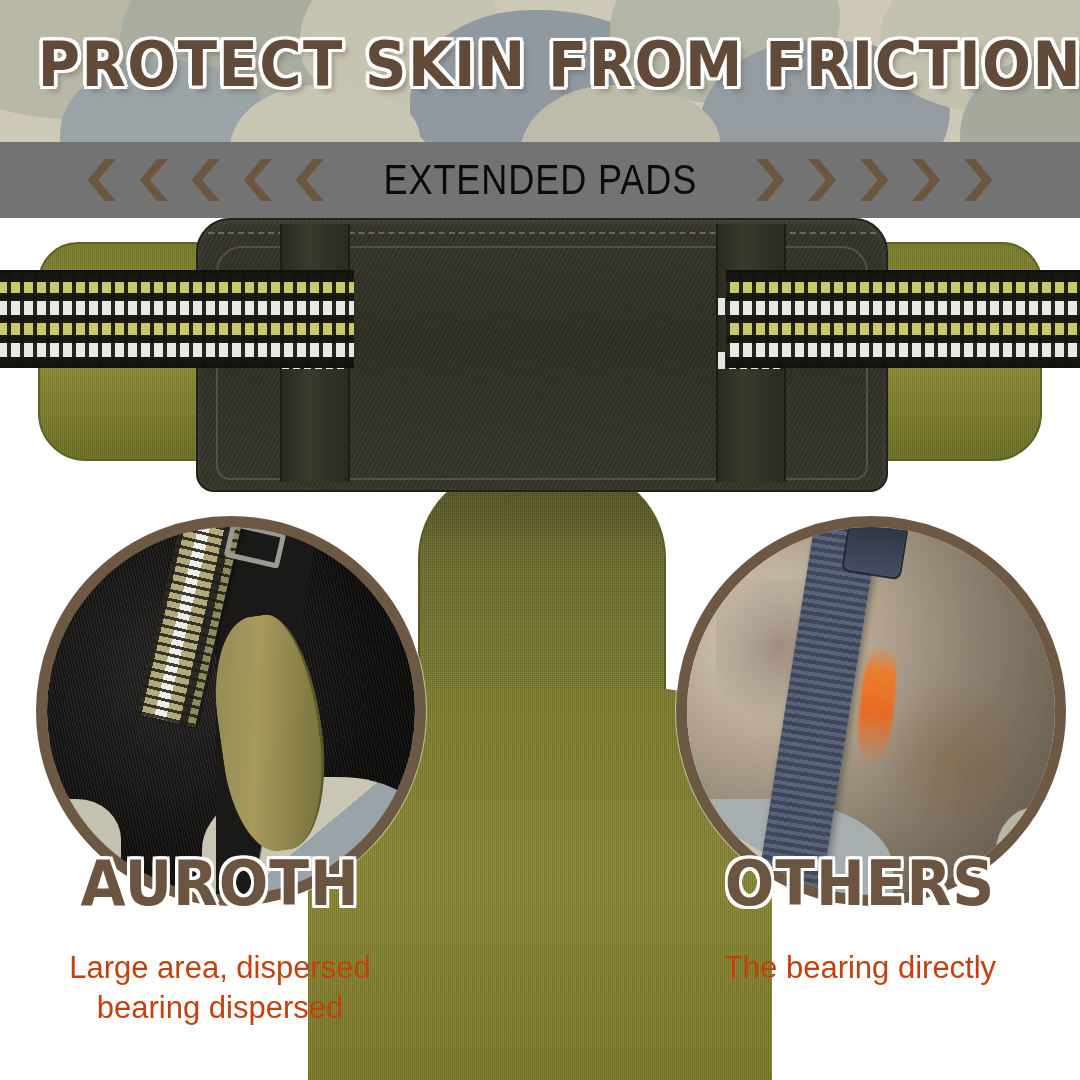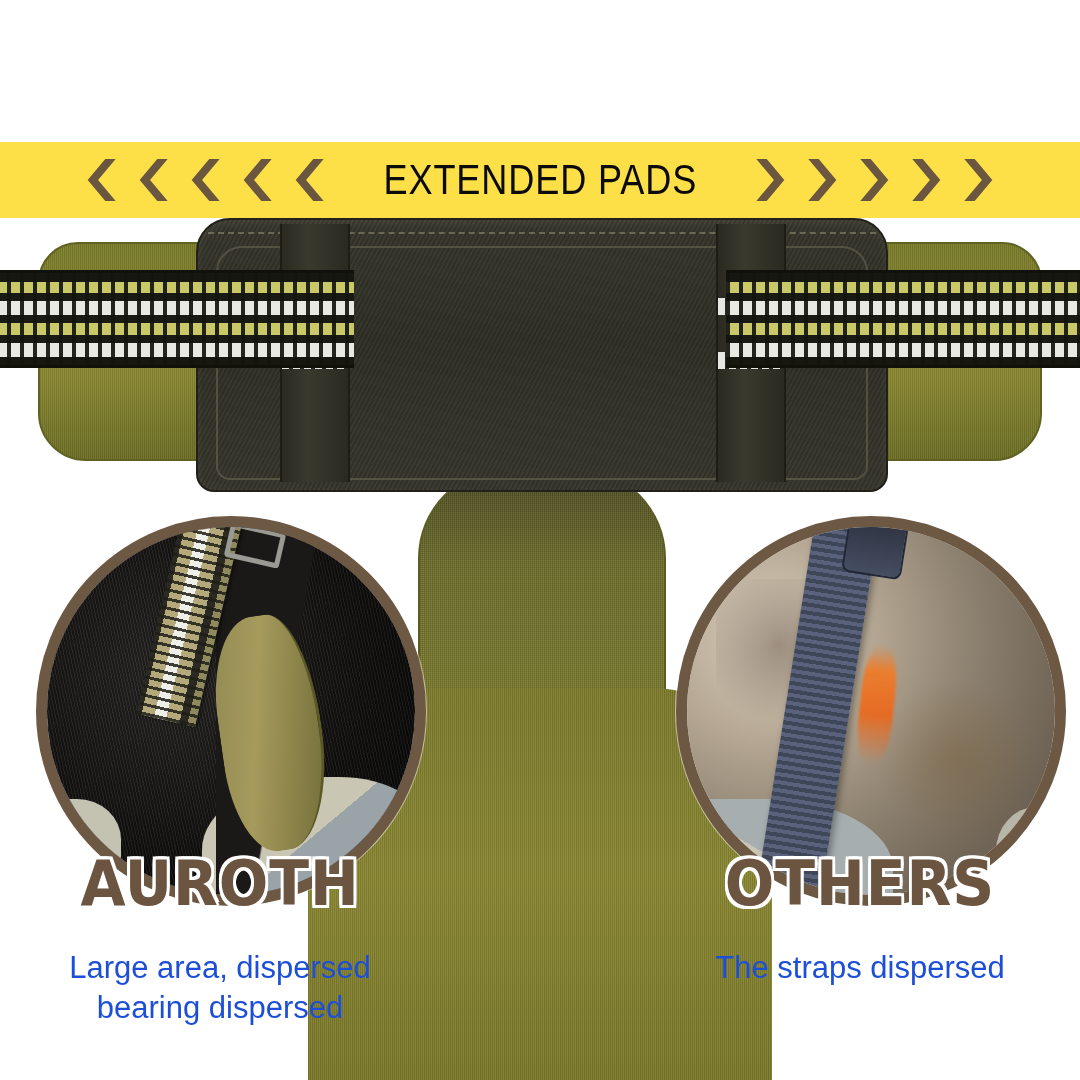--- a/index.html
+++ b/index.html
@@ -19,21 +19,21 @@
       -3px -3px 0 #fff, 3px -3px 0 #fff, -3px 3px 0 #fff, 3px 3px 0 #fff,
       -3px 0 0 #fff, 3px 0 0 #fff, 0 -3px 0 #fff, 0 3px 0 #fff,
       -4px -1px 0 #fff, 4px 1px 0 #fff,
       6px 6px 5px rgba(90,75,60,.35);
     transform:scaleX(.93);
     transform-origin:center;
     white-space:nowrap;}
 
   
   .pads-row{position:absolute;left:0;top:142px;width:1080px;height:76px;
-    display:flex;align-items:center;justify-content:center;gap:12px;background:#fde047;}
+    display:flex;align-items:center;justify-content:center;gap:12px;background:#737373;}
   .chev-group{display:flex;align-items:center;}
   .chev{width:40px;height:42px;margin:0 6px;background:#6b563f;flex:0 0 auto;}
   .chev.left{clip-path:polygon(100% 0%, 74% 0%, 30% 50%, 74% 100%, 100% 100%, 56% 50%);}
   .chev.right{clip-path:polygon(0% 0%, 26% 0%, 70% 50%, 26% 100%, 0% 100%, 44% 50%);}
   .pads-label{font-family:"Liberation Sans",sans-serif;font-size:42px;color:#0b0b0b;
     letter-spacing:1px;font-weight:400;white-space:nowrap;padding:0 16px;
     transform:scaleX(.86);transform-origin:center;}
 
   
   .harness{position:absolute;left:0;top:218px;width:1080px;height:862px;}
@@ -157,29 +157,43 @@
   
   .brand{position:absolute;width:420px;text-align:center;
     font-family:"DejaVu Sans",sans-serif;font-weight:bold;
     font-size:62px;line-height:64px;letter-spacing:1px;color:#6b5440;
     transform:scaleX(.94);transform-origin:center;
     text-shadow:-3px -3px 0 #fff, 3px -3px 0 #fff, -3px 3px 0 #fff, 3px 3px 0 #fff,
                 -3px 0 0 #fff, 3px 0 0 #fff, 0 -3px 0 #fff, 0 3px 0 #fff;}
   .brand.l{left:10px;top:852px;}
   .brand.r{left:650px;top:852px;}
   .caption{position:absolute;width:420px;text-align:center;
-    font-family:"Liberation Sans",sans-serif;font-size:31px;line-height:40px;color:#1d4ed8;}
+    font-family:"Liberation Sans",sans-serif;font-size:31px;line-height:40px;color:#c2410c;}
   .caption.l{left:10px;top:948px;}
   .caption.r{left:650px;top:948px;}
 </style>
 </head>
 <body>
 
 <div id="page">
 
+  <div class="header-banner">
+    <div class="camo-blob" style="left:-60px;top:-30px;width:260px;height:150px;background:#b9b8a6;"></div>
+    <div class="camo-blob" style="left:120px;top:-50px;width:230px;height:170px;background:#a9ada0;"></div>
+    <div class="camo-blob" style="left:60px;top:60px;width:210px;height:140px;background:#9aa3a6;"></div>
+    <div class="camo-blob" style="left:300px;top:-40px;width:200px;height:150px;background:#c6c3b0;"></div>
+    <div class="camo-blob" style="left:410px;top:10px;width:260px;height:170px;background:#9199a0;"></div>
+    <div class="camo-blob" style="left:610px;top:-55px;width:230px;height:160px;background:#b3b6a7;"></div>
+    <div class="camo-blob" style="left:700px;top:40px;width:250px;height:160px;background:#949ca2;"></div>
+    <div class="camo-blob" style="left:880px;top:-45px;width:240px;height:160px;background:#c3c1ae;"></div>
+    <div class="camo-blob" style="left:960px;top:55px;width:200px;height:150px;background:#a6aa9d;"></div>
+    <div class="camo-blob" style="left:230px;top:85px;width:190px;height:120px;background:#c8c6b3;"></div>
+    <div class="camo-blob" style="left:520px;top:85px;width:200px;height:130px;background:#bdbcab;"></div>
+    <div class="hdr-title">PROTECT SKIN FROM FRICTION</div>
+  </div>
 
   <div class="pads-row">
     <span class="chev-group">
       <span class="chev left"></span>
       <span class="chev left"></span>
       <span class="chev left"></span>
       <span class="chev left"></span>
       <span class="chev left"></span>
     </span>
     <span class="pads-label">EXTENDED PADS</span>
@@ -245,16 +259,16 @@
   </div>
 
   <div class="brand l">AUROTH</div>
   <div class="caption l">
     <div>Large area, dispersed</div>
     <div>bearing dispersed</div>
   </div>
 
   <div class="brand r">OTHERS</div>
   <div class="caption r">
-    <div>The straps dispersed</div>
+    <div>The bearing directly</div>
   </div>
 
 </div>
 
 </body></html>

